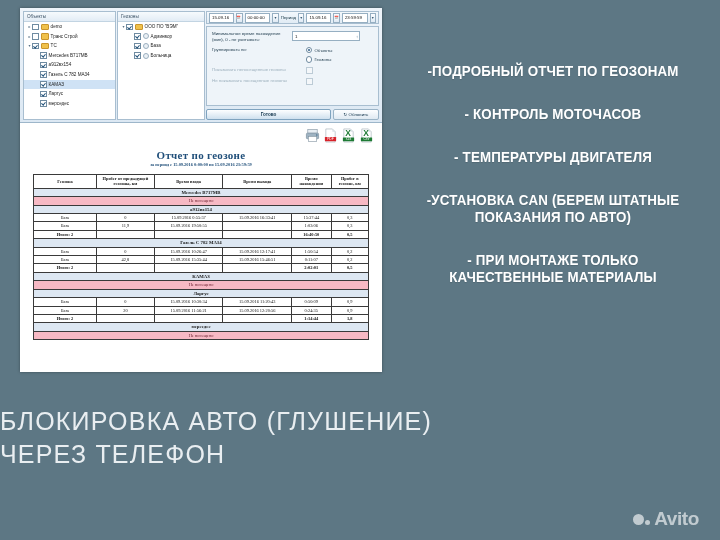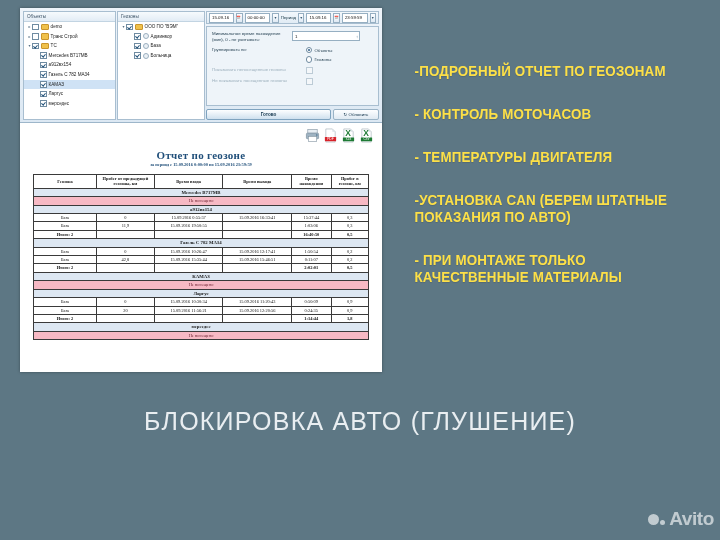--- a/index.html
+++ b/index.html
@@ -168,47 +168,47 @@
   }
   tr.novisit td{
     background:#f7b9c4;color:#6d2230;font-size:4.4px;
   }
   tr.total td{font-weight:bold;}
   td.l{text-align:center;}
 
   
   .mk{
     position:absolute;left:392px;top:62px;width:322px;
-    text-align:left;color:#fde047;
+    text-align:center;color:#ffffff;
   }
   .mk p{
     margin:0 0 26px 0;
     font-family:"Liberation Sans",sans-serif;
     font-weight:bold;font-size:15.5px;line-height:17px;
     letter-spacing:.2px;
     transform:scaleX(.86);
     transform-origin:center;
     text-shadow:0 1px 1px rgba(0,0,0,.12);
   }
   .mk p:last-child{margin-bottom:0;}
 
   
   .bottom{
-    position:absolute;left:0;top:405px;width:720px;text-align:center;
+    position:absolute;left:0;top:405px;width:720px;text-align:left;
     color:#e9eef1;
   }
   .bottom div{
     font-family:"Liberation Sans",sans-serif;
     font-weight:normal;font-size:25px;line-height:33px;
     letter-spacing:1.2px;
   }
 
   
   .avito{
-    position:absolute;right:6px;bottom:10px;
+    position:absolute;right:21px;bottom:10px;
     display:flex;align-items:center;gap:4px;
     opacity:.62;
   }
   .avito .marks{display:flex;align-items:center;gap:1px;}
   .avito .c1{width:11px;height:11px;border-radius:50%;background:#ffffff;}
   .avito .c2{width:5px;height:5px;border-radius:50%;background:#ffffff;align-self:flex-end;}
   .avito .txt{
     color:#ffffff;font-size:19px;font-weight:bold;
     font-family:"Liberation Sans",sans-serif;letter-spacing:-.4px;
   }
@@ -464,20 +464,21 @@
 <div class="mk" id="mkBlock">
     <p>-ПОДРОБНЫЙ ОТЧЕТ ПО ГЕОЗОНАМ</p>
     <p>- КОНТРОЛЬ МОТОЧАСОВ</p>
     <p>- ТЕМПЕРАТУРЫ ДВИГАТЕЛЯ</p>
     <p>-УСТАНОВКА CAN (БЕРЕМ ШТАТНЫЕ ПОКАЗАНИЯ ПО АВТО)</p>
     <p>- ПРИ МОНТАЖЕ ТОЛЬКО КАЧЕСТВЕННЫЕ МАТЕРИАЛЫ</p>
   </div>
 
 <div class="bottom">
   <div>БЛОКИРОВКА АВТО (ГЛУШЕНИЕ)</div>
+  <div>ЧЕРЕЗ ТЕЛЕФОН</div>
 </div>
 
 <div class="avito">
   <div class="marks">
     <span class="c1"></span>
     <span class="c2"></span>
   </div>
   <span class="txt">Avito</span>
 </div>
 

